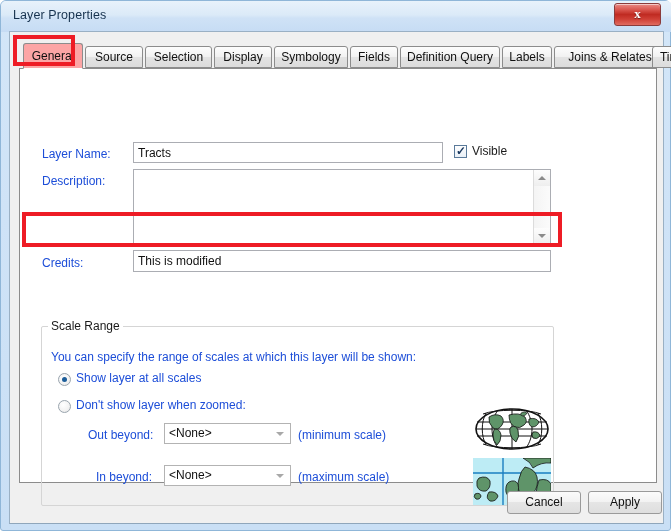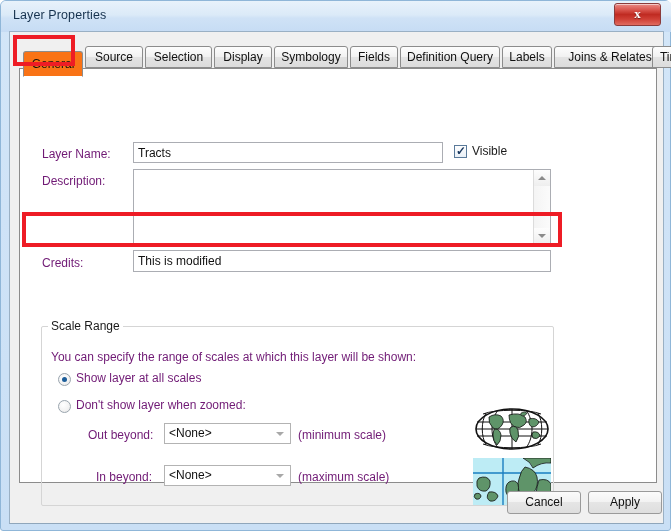--- a/index.html
+++ b/index.html
@@ -84,42 +84,42 @@
     border-radius: 3px 3px 0 0;
     background: linear-gradient(to bottom, #fdfdfd 0%, #f1f1f1 50%, #e3e3e3 51%, #dcdcdc 100%);
     font-size: 12px;
     color: #101010;
     line-height: 20px;
     text-align: center;
     cursor: pointer;
     white-space: nowrap;
   }
   .tab.active {
-    top: 8px;
+    top: 0px;
     height: 26px;
     line-height: 24px;
-    background: #f97316;
+    background: #fca5a5;
     border-bottom: 1px solid #ffffff;
     z-index: 5;
   }
 
   #tabpanel {
     position: absolute;
     left: 9px; top: 36px;
     width: 638px; height: 415px;
     box-sizing: border-box;
     background: #ffffff;
     border: 1px solid #8c8c8c;
   }
 
   
   .lbl {
     position: absolute;
     font-size: 12px;
-    color: #701a75;
+    color: #1d4ed8;
     white-space: nowrap;
   }
   .textbox {
     position: absolute;
     box-sizing: border-box;
     background: #ffffff;
     border: 1px solid #abadb3;
     font-size: 12px;
     color: #101010;
     padding: 2px 4px;

